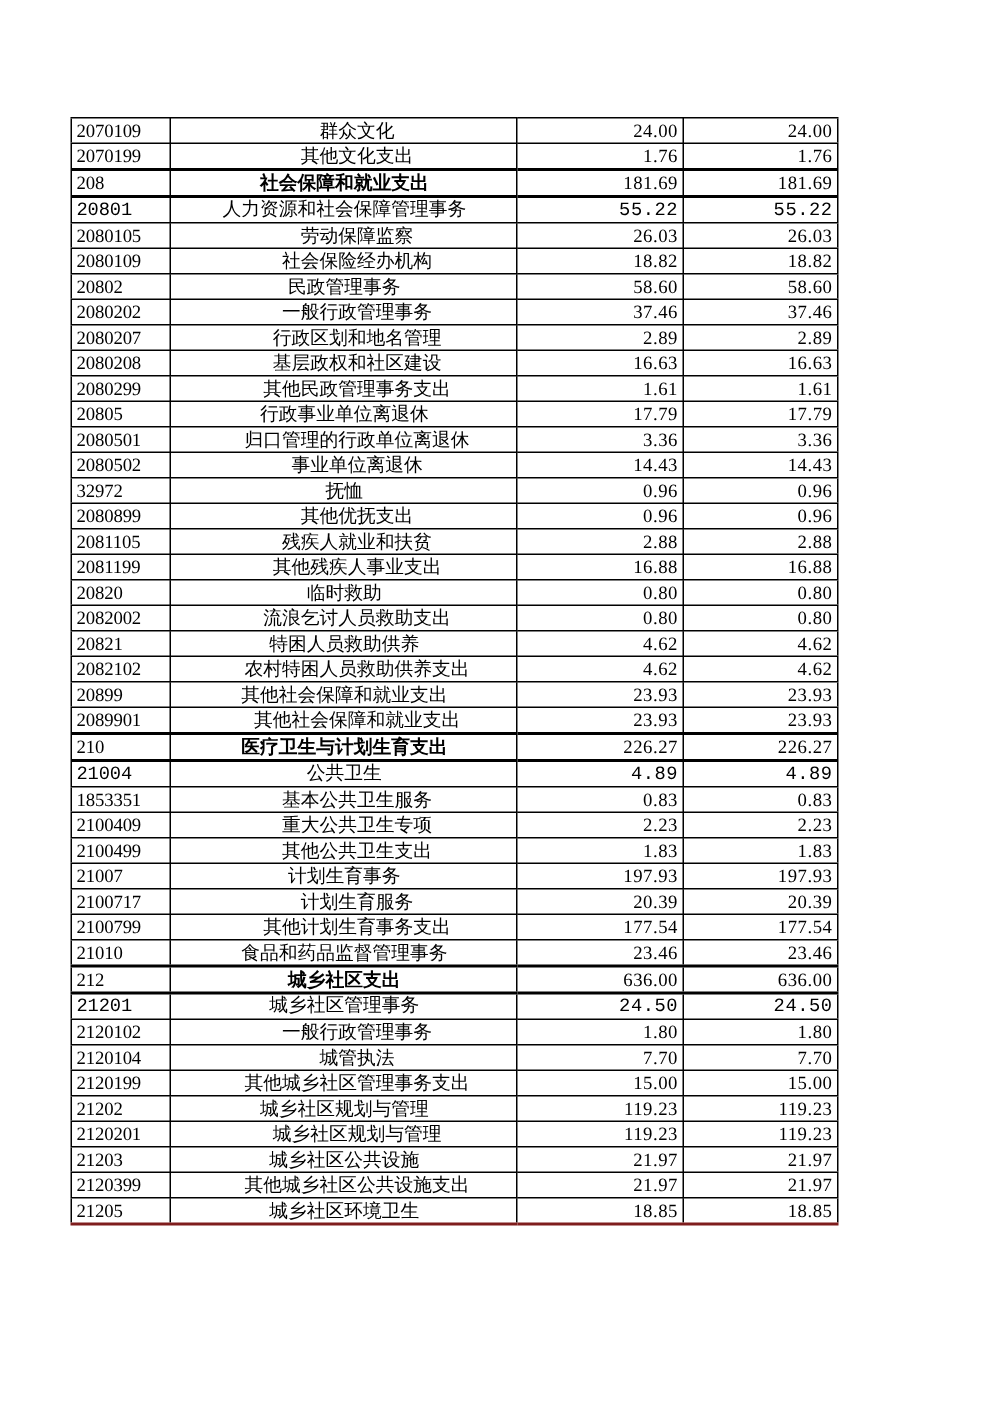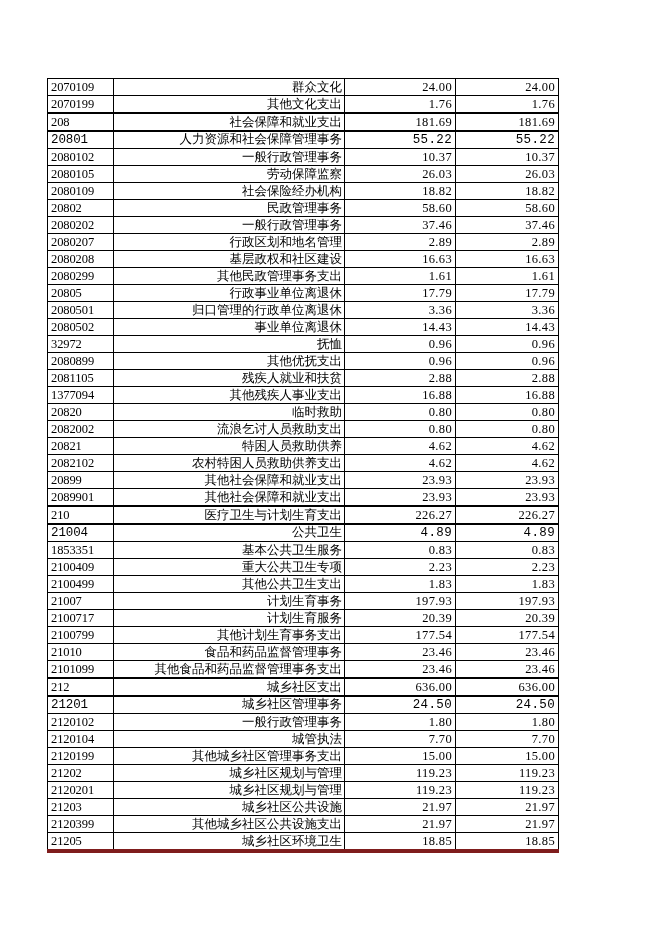--- a/index.html
+++ b/index.html
@@ -43,39 +43,39 @@
     white-space: nowrap;
     overflow: hidden;
     vertical-align: middle;
   }
   table.budget td.code {
     text-align: left;
     padding-left: 3px;
     letter-spacing: -0.1px;
   }
   table.budget td.name {
-    text-align: right;
+    text-align: center;
     padding-left: 3px;
   }
   table.budget td.num {
     text-align: right;
     padding-right: 3px;
     letter-spacing: 0.35px;
   }
   table.budget td:last-child { border-right: none; }
 
   
-  .lv1 { padding-left: 3px !important; }
+  .lv1 { padding-left: 3px !important; font-weight: bold; }
   .lv2 { padding-left: 3px !important; }
   .lv3 { padding-left: 20px !important; }
 
   
   tr.major > td { border-top: 2px solid #000000; }
   tr.major-below > td { border-top: 2px solid #000000; font-family: Liberation Mono, monospace; }
-  tr.last > td { border-bottom: 4px solid #7f1d1d; }
+  tr.last > td { border-bottom: 2px solid #7f1d1d; }
 </style>
 </head>
 <body>
 
 <div id="sheet">
   <table class="budget">
     <colgroup>
       <col class="c-code">
       <col class="c-name">
       <col class="c-bud">
@@ -100,26 +100,20 @@
           <td class="num">181.69</td>
           <td class="num">181.69</td>
         </tr>
         <tr class="major-below">
           <td class="code">20801</td>
           <td class="name lv2">人力资源和社会保障管理事务</td>
           <td class="num">55.22</td>
           <td class="num">55.22</td>
         </tr>
         <tr>
-          <td class="code">2080102</td>
-          <td class="name lv3">一般行政管理事务</td>
-          <td class="num">10.37</td>
-          <td class="num">10.37</td>
-        </tr>
-        <tr>
           <td class="code">2080105</td>
           <td class="name lv3">劳动保障监察</td>
           <td class="num">26.03</td>
           <td class="num">26.03</td>
         </tr>
         <tr>
           <td class="code">2080109</td>
           <td class="name lv3">社会保险经办机构</td>
           <td class="num">18.82</td>
           <td class="num">18.82</td>
@@ -184,21 +178,21 @@
           <td class="num">0.96</td>
           <td class="num">0.96</td>
         </tr>
         <tr>
           <td class="code">2081105</td>
           <td class="name lv3">残疾人就业和扶贫</td>
           <td class="num">2.88</td>
           <td class="num">2.88</td>
         </tr>
         <tr>
-          <td class="code">1377094</td>
+          <td class="code">2081199</td>
           <td class="name lv3">其他残疾人事业支出</td>
           <td class="num">16.88</td>
           <td class="num">16.88</td>
         </tr>
         <tr>
           <td class="code">20820</td>
           <td class="name lv2">临时救助</td>
           <td class="num">0.80</td>
           <td class="num">0.80</td>
         </tr>
@@ -279,26 +273,20 @@
           <td class="name lv3">其他计划生育事务支出</td>
           <td class="num">177.54</td>
           <td class="num">177.54</td>
         </tr>
         <tr>
           <td class="code">21010</td>
           <td class="name lv2">食品和药品监督管理事务</td>
           <td class="num">23.46</td>
           <td class="num">23.46</td>
         </tr>
-        <tr>
-          <td class="code">2101099</td>
-          <td class="name lv3">其他食品和药品监督管理事务支出</td>
-          <td class="num">23.46</td>
-          <td class="num">23.46</td>
-        </tr>
         <tr class="major">
           <td class="code">212</td>
           <td class="name lv1">城乡社区支出</td>
           <td class="num">636.00</td>
           <td class="num">636.00</td>
         </tr>
         <tr class="major-below">
           <td class="code">21201</td>
           <td class="name lv2">城乡社区管理事务</td>
           <td class="num">24.50</td>

